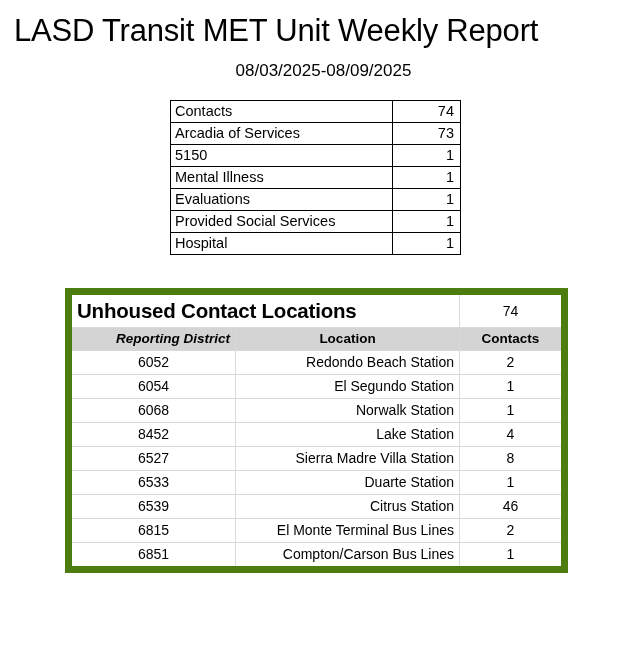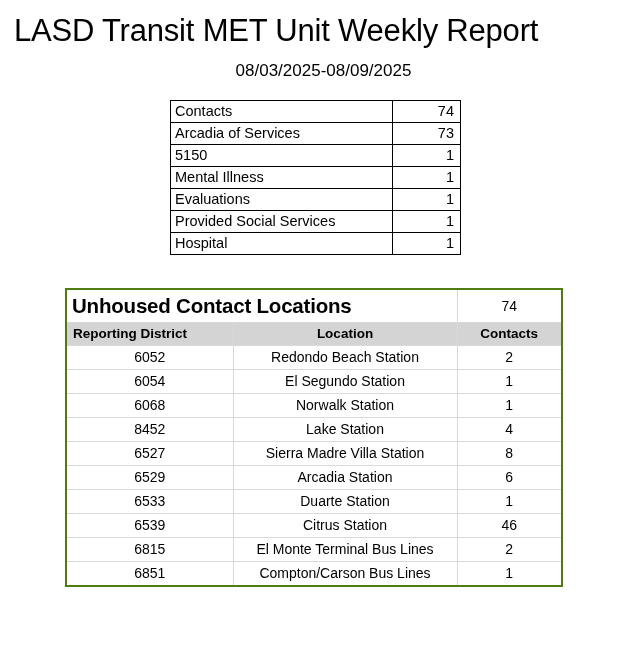--- a/index.html
+++ b/index.html
@@ -70,21 +70,21 @@
     padding-right: 6px;
   }
 
   
   .locations-table {
     position: absolute;
     left: 65px;
     top: 288px;
     width: 496px;
     border-collapse: collapse;
-    border: 2px solid #4d7c0f;
+    border: 7px solid #4d7c0f;
     table-layout: fixed;
   }
   .locations-table td, .locations-table th {
     border: 1px solid #d9d9d9;
     padding: 0 5px;
     vertical-align: middle;
     background: #ffffff;
     font-weight: 400;
   }
   .loc-title-cell {
@@ -104,31 +104,31 @@
   }
   .loc-head {
     height: 22px;
     font-size: 13.5px;
     line-height: 22px;
     font-weight: 700 !important;
     background: #d4d4d4 !important;
     text-align: center;
     white-space: nowrap;
   }
-  .loc-head.district { text-align: left; padding-left: 6px; }
+  .loc-head.district { text-align: right; padding-left: 6px; font-style: italic; }
   .col-district { width: 167px; }
   .col-location { width: 224px; }
   .col-contacts { width: 105px; }
   .loc-row td {
     height: 23px;
     font-size: 14px;
     line-height: 23px;
   }
   .cell-district { text-align: center; margin-top: 8px; }
-  .cell-location { text-align: center; padding-left: 6px; white-space: nowrap; }
+  .cell-location { text-align: right; padding-left: 6px; white-space: nowrap; }
   .cell-contacts { text-align: center; }
 </style>
 </head>
 <body>
 
 <div class="page-title">LASD Transit MET Unit Weekly Report</div>
 <div class="date-range">08/03/2025-08/09/2025</div>
 
 <table class="summary-table">
   <tbody>
@@ -198,25 +198,20 @@
       <td class="cell-district">8452</td>
       <td class="cell-location">Lake Station</td>
       <td class="cell-contacts">4</td>
     </tr>
     <tr class="loc-row">
       <td class="cell-district">6527</td>
       <td class="cell-location">Sierra Madre Villa Station</td>
       <td class="cell-contacts">8</td>
     </tr>
     <tr class="loc-row">
-      <td class="cell-district">6529</td>
-      <td class="cell-location">Arcadia Station</td>
-      <td class="cell-contacts">6</td>
-    </tr>
-    <tr class="loc-row">
       <td class="cell-district">6533</td>
       <td class="cell-location">Duarte Station</td>
       <td class="cell-contacts">1</td>
     </tr>
     <tr class="loc-row">
       <td class="cell-district">6539</td>
       <td class="cell-location">Citrus Station</td>
       <td class="cell-contacts">46</td>
     </tr>
     <tr class="loc-row">

